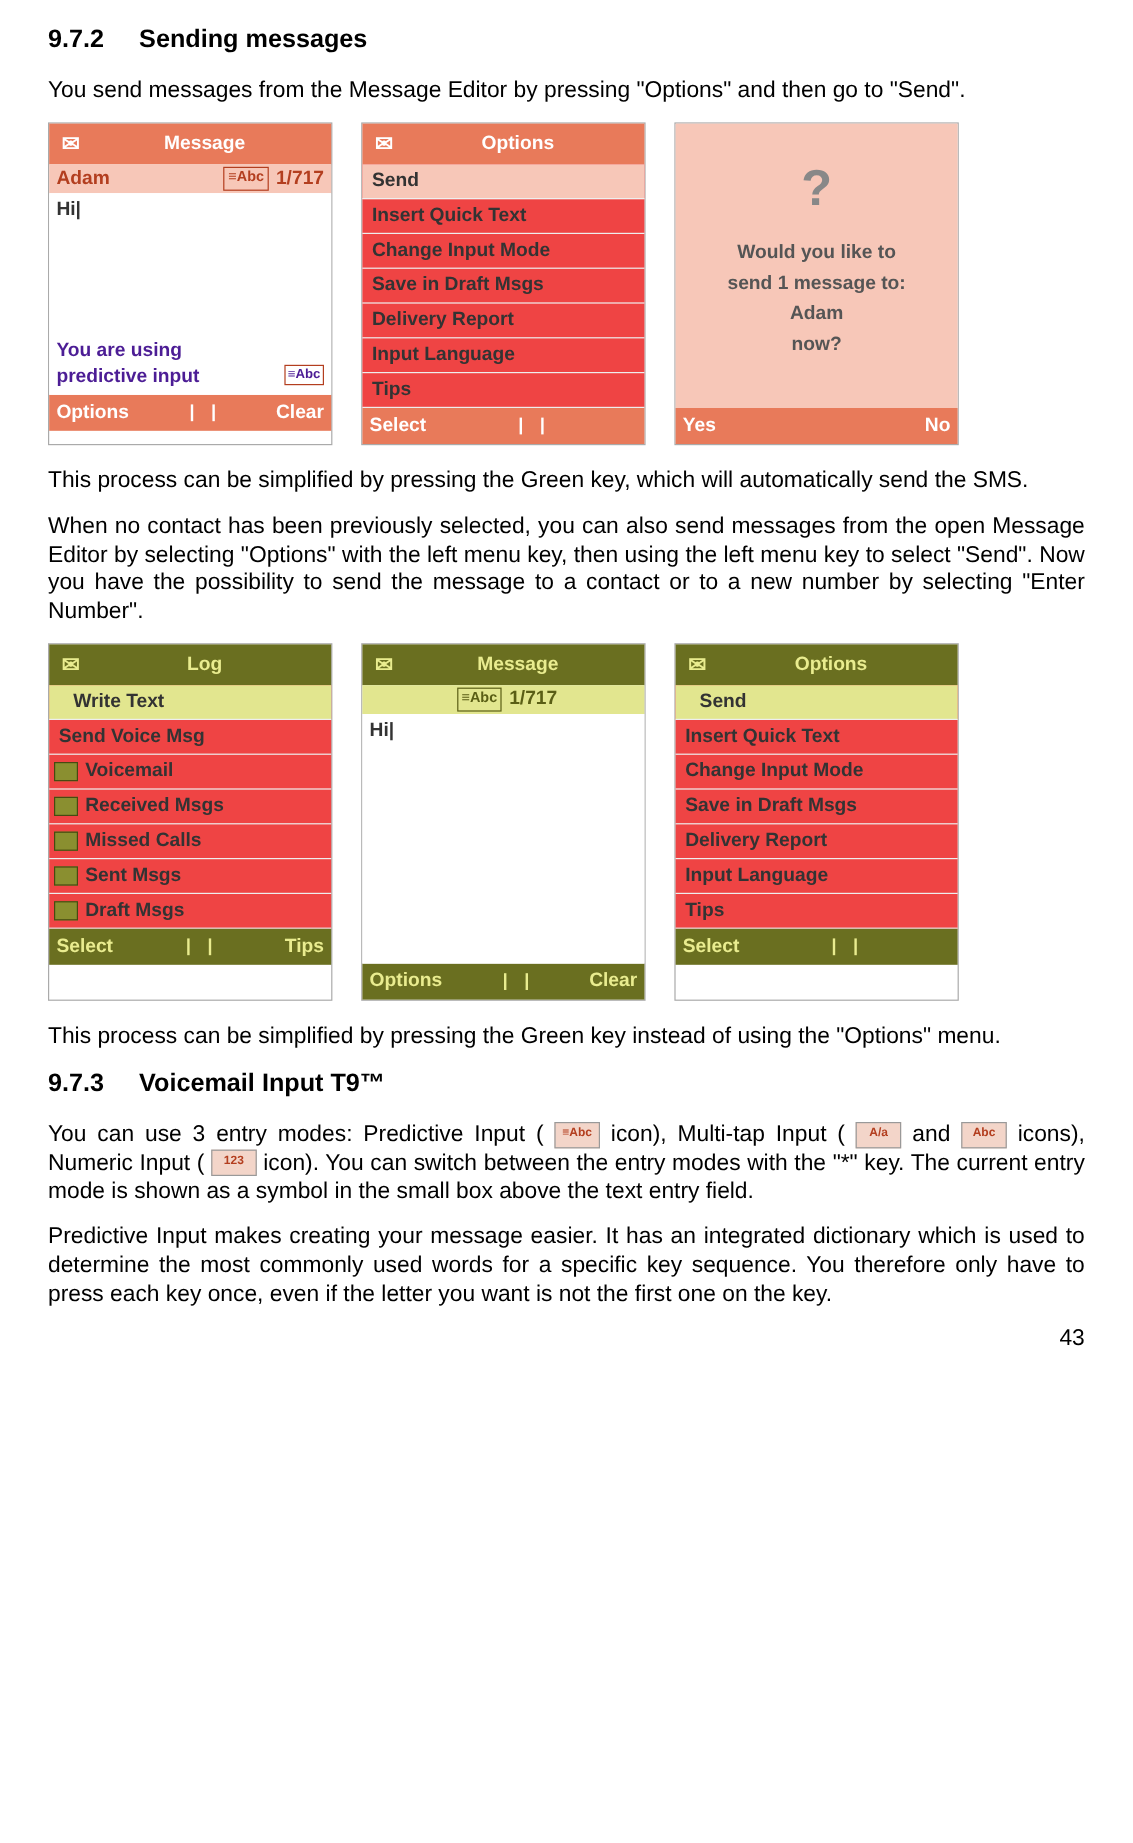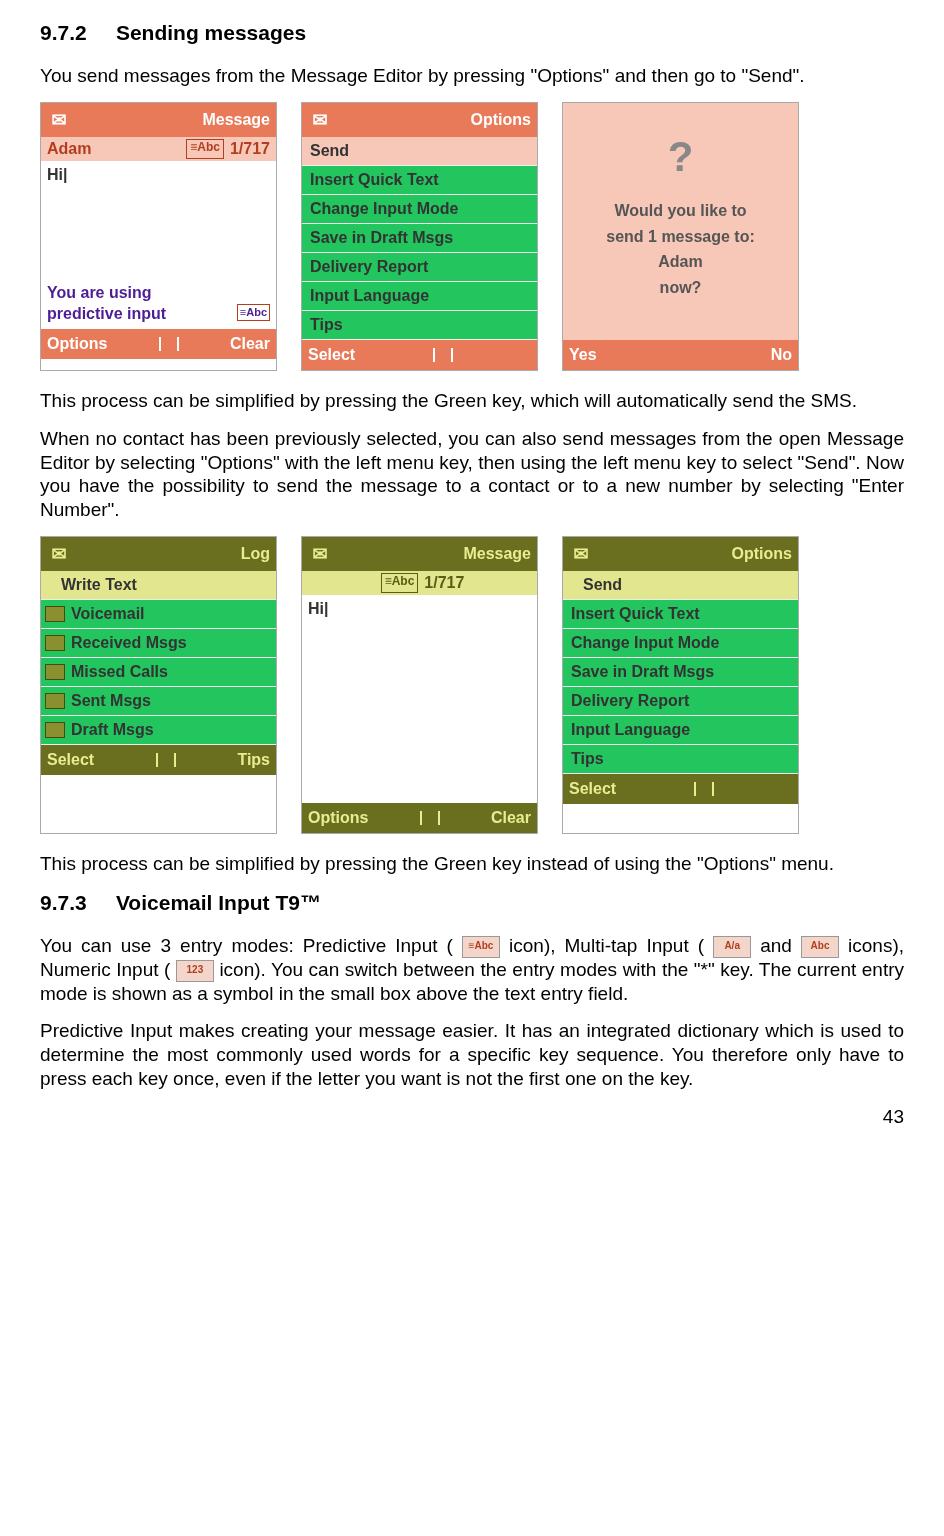--- a/index.html
+++ b/index.html
@@ -45,21 +45,21 @@
   .phone-screen.green-theme .softkeys { background: #6a6f20; color: #e9ec8f; }
   .phone-screen.green-theme .body-area { background: #fff; }
 
   .titlebar {
     display: flex;
     align-items: center;
     padding: 3px 6px;
     height: 28px;
   }
   .titlebar .icon { width: 24px; text-align:center; font-size:18px;}
-  .titlebar .title-text { flex: 1; text-align: right; }
+  .titlebar .title-text { flex: 1; text-align: center; }
   .header-row {
     display: flex;
     padding: 2px 6px;
     font-weight: bold;
   }
   .header-row .name { flex: 1; }
   .header-row .badge { font-size: 12px; border:1px solid #b33e1f; padding:0 3px; margin: 0 6px; font-weight:bold;}
   .header-row .counter { }
   .body-area {
     height: 160px;
@@ -81,21 +81,21 @@
     justify-content: space-between;
     padding: 3px 6px;
     height: 24px;
     align-items: center;
     font-size: 16px;
   }
   .softkeys .center-mark {
     width: 16px; height: 14px; border-left: 2px solid currentColor; border-right: 2px solid currentColor;
   }
   .menu-list {
-    background: #22c55e;
+    background: #ef4444;
   }
   .menu-item {
     padding: 4px 8px;
     border-bottom: 1px solid #eee;
     color: #333;
     font-weight: bold;
   }
   .menu-item.first { background: var(--hilite); }
   .pink-theme .menu-item.first { background: #f7c7b8; }
   .green-theme .menu-item.first { background: #e2e68f; padding-left: 20px; }
@@ -212,20 +212,21 @@
 
 <div class="screenshot-row">
 
   <div class="phone-screen green-theme">
     <div class="titlebar">
       <span class="icon">✉</span>
       <span class="title-text">Log</span>
     </div>
     <div class="menu-list">
       <div class="menu-item first">Write Text</div>
+      <div class="menu-item">Send Voice Msg</div>
       <div class="menu-item with-icon">
           <span class="mini-icon"></span>
           <span>Voicemail</span>
         </div>
       <div class="menu-item with-icon">
           <span class="mini-icon"></span>
           <span>Received Msgs</span>
         </div>
       <div class="menu-item with-icon">
           <span class="mini-icon"></span>

